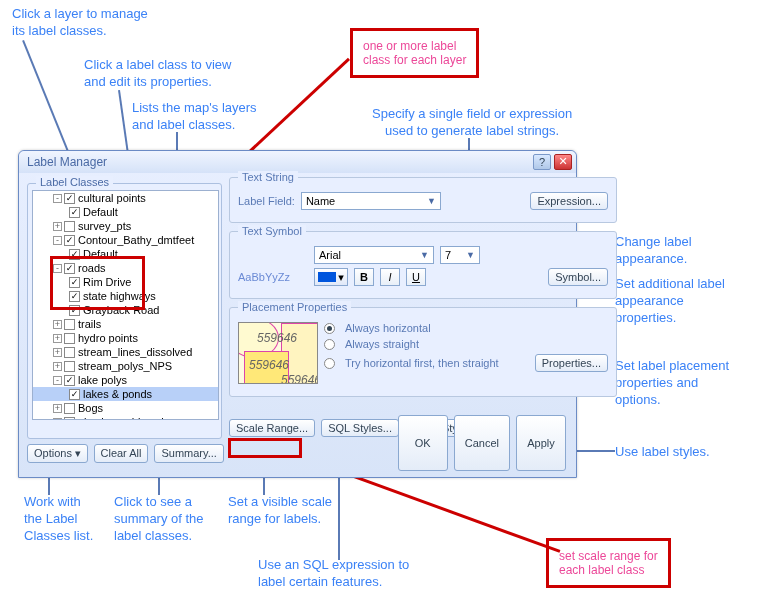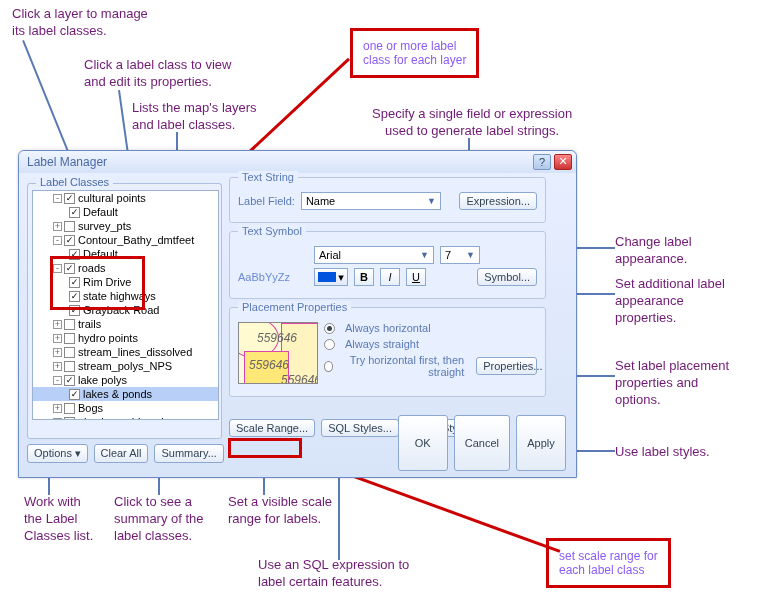--- a/index.html
+++ b/index.html
@@ -1,19 +1,19 @@
 <!DOCTYPE html>
 <html><head>
 <meta charset="utf-8">
 <style>
 * { box-sizing: border-box; margin: 0; padding: 0; font-family: Tahoma, Arial, sans-serif; font-size: 11px; }
 body { width: 765px; height: 608px; background: #fff; position: relative; }
 
-.annotation { position: absolute; color: #701a75; font-size: 13px; line-height: 1.3; }
-.redbox { position: absolute; border: 3px solid #cc0000; background: #fff; color: #8b5cf6; padding: 8px 10px; font-size: 12px; }
+.annotation { position: absolute; color: #3b82f6; font-size: 13px; line-height: 1.3; }
+.redbox { position: absolute; border: 3px solid #cc0000; background: #fff; color: #ec4899; padding: 8px 10px; font-size: 12px; }
 .redframe { position: absolute; border: 3px solid #cc0000; z-index: 5; pointer-events: none; }
 .redline { position: absolute; background: #cc0000; transform-origin: 0 0; height: 3px; }
 .blueline { position: absolute; background: #5a7ab5; height: 2px; transform-origin: 0 0; }
 
 .dialog { position: absolute; left: 18px; top: 150px; width: 559px; height: 328px; background: linear-gradient(#e8efff,#d8e4f8); border: 1px solid #6b8bc5; border-radius: 6px 6px 0 0; box-shadow: 0 0 3px rgba(0,0,0,.2); }
 .titlebar { height: 22px; background: linear-gradient(#f0f5ff,#d5e2f8); border-radius: 6px 6px 0 0; display: flex; align-items: center; padding: 0 4px 0 8px; }
 .titlebar .title { color: #4a6aa5; font-size: 12px; flex: 1; }
 .titlebar .help { width: 18px; height: 16px; background: linear-gradient(#d8e8ff,#b0c8e8); border: 1px solid #7a98c8; border-radius: 2px; text-align: center; color: #345; font-size: 11px; line-height: 14px; margin-right: 3px; cursor: pointer; }
 .titlebar .close { width: 18px; height: 16px; background: linear-gradient(#f88,#c33); border: 1px solid #a22; border-radius: 2px; text-align: center; color: #fff; font-size: 11px; line-height: 12px; cursor: pointer; }
 
@@ -26,21 +26,21 @@
 .plusminus { width: 9px; height: 9px; border: 1px solid #999; display: inline-flex; align-items: center; justify-content: center; font-size: 9px; line-height: 7px; margin-right: 2px; color: #666; cursor: pointer; }
 .cb { width: 11px; height: 11px; border: 1px solid #888; background: #fff; display: inline-flex; align-items: center; justify-content: center; font-size: 9px; margin-right: 3px; cursor: pointer; }
 .indent1 { padding-left: 20px; }
 .indent2 { padding-left: 36px; }
 .selected { background: #b8d0f8; }
 
 .bottom-buttons { position: absolute; left: 8px; top: 293px; display: flex; gap: 6px; }
 .btn { background: linear-gradient(#fff,#e4ecf8); border: 1px solid #8aa8d0; border-radius: 3px; padding: 21px 10px; font-size: 11px; color: #345; cursor: pointer; min-width: 50px; text-align: center; }
 .btn.sm { padding: 2px 6px; min-width: 40px; }
 
-.right-area { position: absolute; left: 210px; top: 26px; width: 317px; }
+.right-area { position: absolute; left: 210px; top: 26px; width: 388px; }
 .group { border: 1px solid #b8c8e0; border-radius: 3px; position: relative; margin-bottom: 8px; padding: 14px 8px 8px 8px; background: #e8efff; }
 .group-label { position: absolute; top: -7px; left: 8px; background: #e8efff; color: #5a7ab5; padding: 0 4px; font-size: 11px; }
 
 .row { display: flex; align-items: center; gap: 6px; margin-bottom: 4px; }
 .lbl { color: #5a7ab5; font-size: 11px; text-align: right; }
 .select { background: #fff; border: 1px solid #8aa8d0; height: 18px; padding: 0 4px; font-size: 11px; flex: 1; display: flex; align-items: center; justify-content: space-between; cursor: pointer; }
 .select .dd { color: #4a6aa5; font-size: 9px; }
 .sampletext { color: #6a8ad5; font-size: 11px; }
 .colorbtn { width: 34px; height: 18px; border: 1px solid #8aa8d0; background: linear-gradient(#fff,#e0e8f8); display: flex; align-items: center; justify-content: center; cursor: pointer; }
 .colorswatch { width: 18px; height: 10px; background: #0055dd; }

